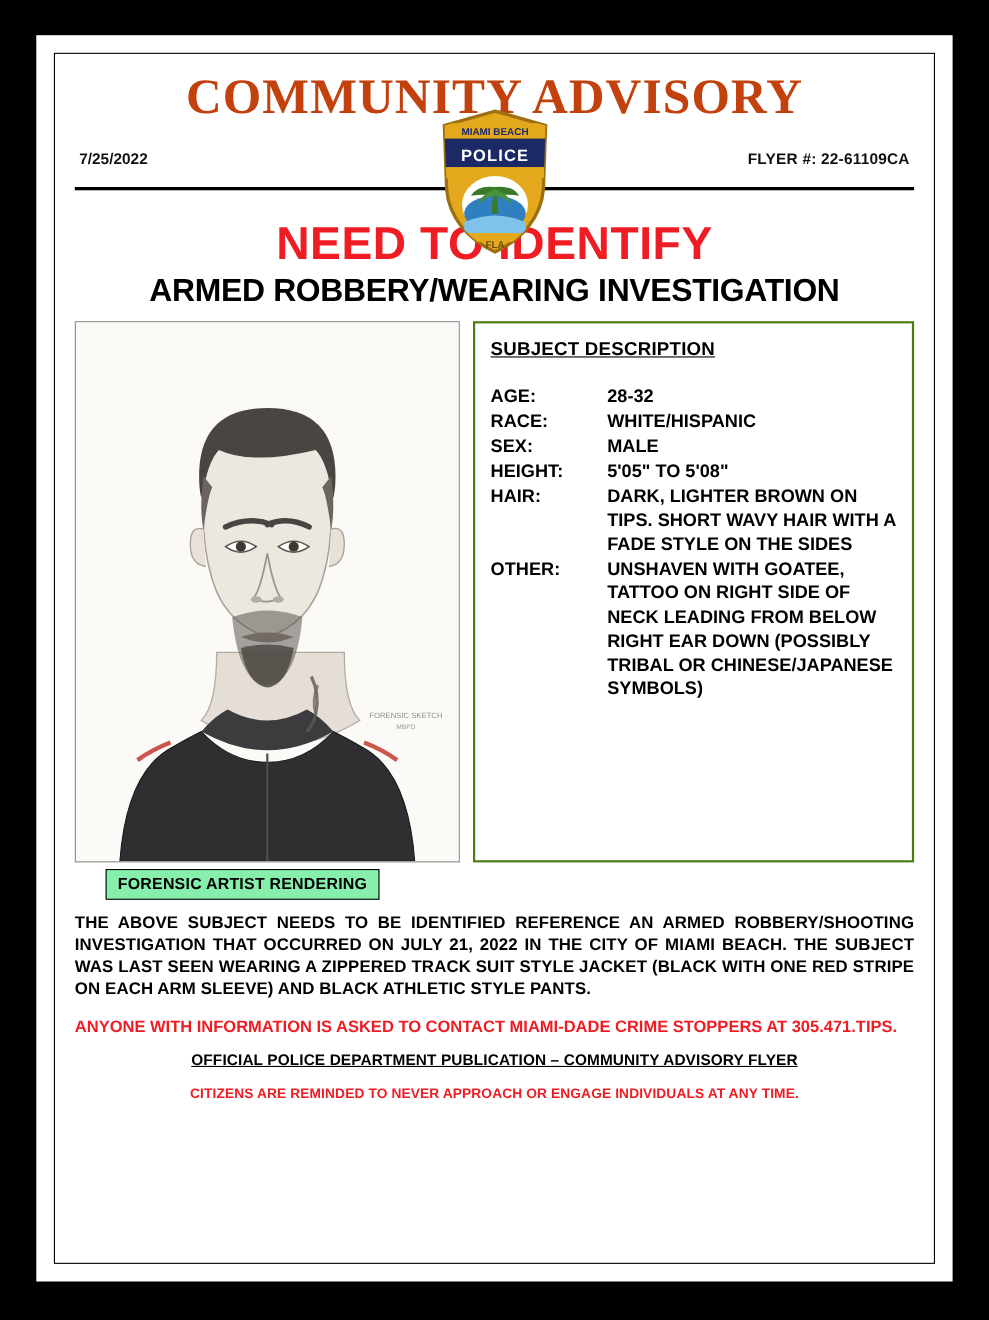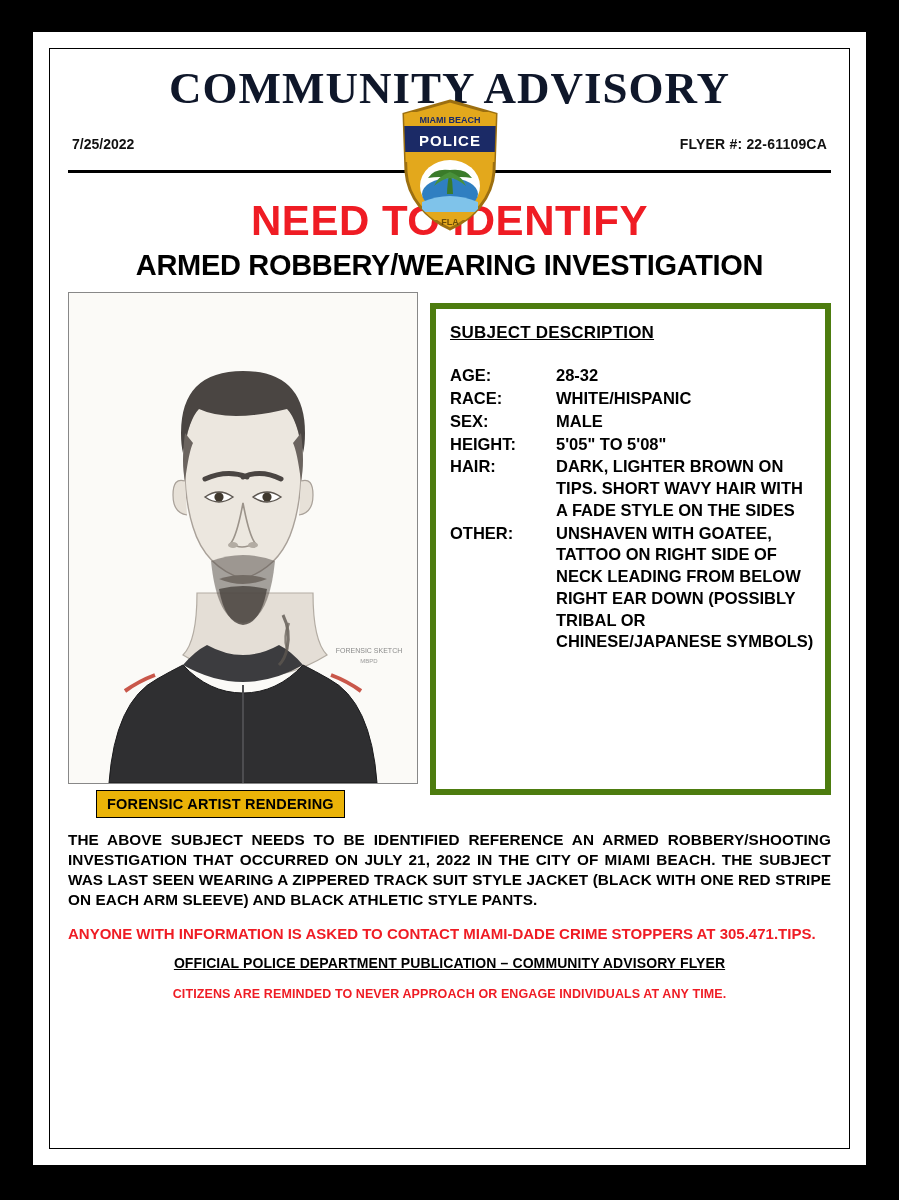--- a/index.html
+++ b/index.html
@@ -35,21 +35,21 @@
 
   
   .advisory-title {
     text-align: center;
     font-family: "Liberation Serif", serif;
     font-weight: bold;
     font-size: 45px;
     letter-spacing: 1px;
     line-height: 1.05;
     margin: 6px 0 2px 0;
-    color: #0f172a;
+    color: #c2410c;
   }
   .header-rule {
     border-bottom: 3px solid #000;
     margin: 4px 0 0 0;
     position: relative;
     height: 54px;
   }
   .flyer-date {
     position: absolute;
     left: 4px;
@@ -118,29 +118,28 @@
   }
   .sketch-caption {
     margin-top: 6px;
     margin-left: 28px;
     display: inline-block;
     border: 1px solid #000;
     padding: 5px 10px;
     font-size: 14.5px;
     font-weight: bold;
     letter-spacing: 0.2px;
-    background: #eab308;
+    background: #86efac;
   }
   .desc-box {
     flex: 1 1 auto;
-    border: 6px solid #4d7c0f;
+    border: 2px solid #4d7c0f;
     min-height: 492px;
     padding: 14px 10px 10px 14px;
     box-sizing: border-box;
-    margin-top: 11px;
   }
   .desc-heading {
     font-size: 17px;
     font-weight: bold;
     text-decoration: underline;
     letter-spacing: 0.2px;
     margin-bottom: 22px;
   }
   .desc-row {
     display: flex;

